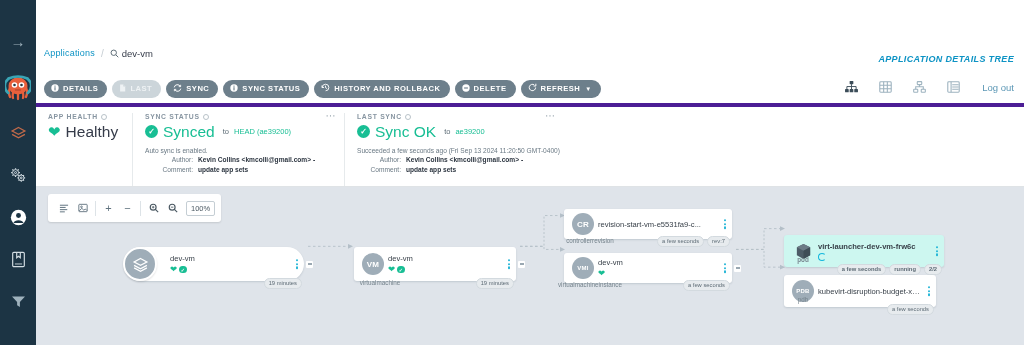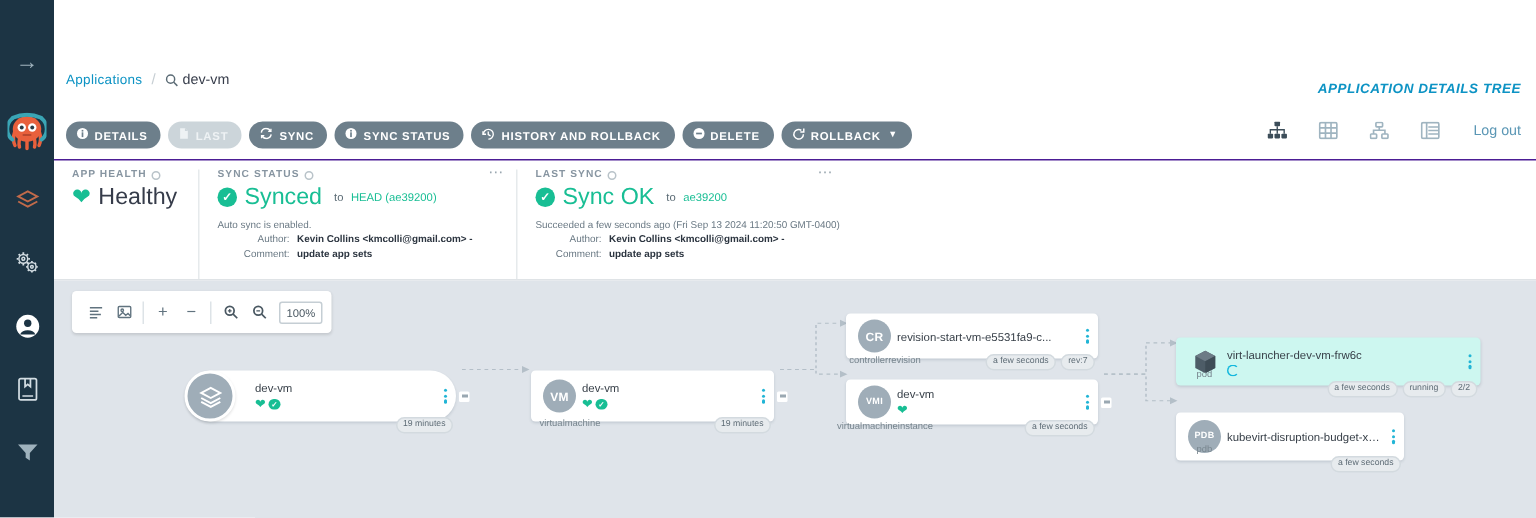--- a/index.html
+++ b/index.html
@@ -50,21 +50,21 @@
     color: #0d93c4; font-size: 9px; font-weight: 700; letter-spacing: .35px;
     cursor: pointer;
     font-style: italic;
   }
 
   
   .toolbar {
     height: 33px; background: #fff;
     display: flex; align-items: center;
     padding: 0 10px 0 8px;
-    border-bottom: 1px solid #4c1d95;
+    border-bottom: 4px solid #4c1d95;
     position: relative;
   }
   .btn {
     height: 18px;
     display: inline-flex; align-items: center; gap: 4px;
     background: #6d7f8b; color: #fff;
     border-radius: 9px;
     padding: 0 9px 0 7px;
     font-size: 7.6px; font-weight: 700; letter-spacing: .5px;
     margin-right: 5px;
@@ -367,21 +367,21 @@
         <span>DELETE</span>
       </button>
 
       <button class="btn">
         <span class="gl">
           <svg width="9" height="9" viewBox="0 0 11 11" fill="none" stroke="#fff" stroke-width="1.2">
             <path d="M9.3 5.5 A3.9 3.9 0 1 1 7.6 2.3"></path>
               <path d="M9.6 0.9 v2.8 h-2.8"></path>
           </svg>
         </span>
-        <span>ROLLBACK</span>
+        <span>REFRESH</span>
         <span class="gl" style="font-size:6px;margin-left:1px;">▼</span>
       </button>
 
       <div class="tb-right">
         <span class="vi">
           <svg width="13" height="12" viewBox="0 0 14 13" fill="#3c4d59">
             <rect x="5" y="0" width="4" height="3.4" rx=".6"></rect>
             <rect x="0" y="8.8" width="4" height="3.4" rx=".6"></rect>
             <rect x="5" y="8.8" width="4" height="3.4" rx=".6"></rect>
             <rect x="10" y="8.8" width="4" height="3.4" rx=".6"></rect>
@@ -605,21 +605,21 @@
               <i></i>
               <i></i>
             </div>
             <div class="badges">
               <span class="badge">a few seconds</span>
             </div>
             <div class="port" style="right: -9px; top: 11.5px;">
               <i></i>
             </div>
           </div>
-          <div class="node highlight" style="left: 748px; top: 38px; width: 203px; height: 32px;">
+          <div class="node highlight" style="left: 748px; top: 48px; width: 160px; height: 32px; font-weight: bold;">
             <div class="node-kind-circle" style="width: 22px; height: 22px; left: 8px; top: 5px; background: transparent;">
               <svg width="19" height="19" viewBox="0 0 20 20">
                 <path d="M10 2 L17 5.6 V14 L10 17.8 L3 14 V5.6 Z" fill="#4d5c67"></path>
                 <path d="M10 2 L17 5.6 L10 9.3 L3 5.6 Z" fill="#6c7b86"></path>
                 <path d="M10 9.3 L17 5.6 V14 L10 17.8 Z" fill="#3e4c56"></path>
               </svg>
             </div>
             <div class="node-kind-label" style="left: 4px; top: 21px; width: 30px;">pod</div>
             <div class="node-body" style="margin-left: 34px; margin-right: 14px;">
               <div class="node-title">virt-launcher-dev-vm-frw6c</div>

